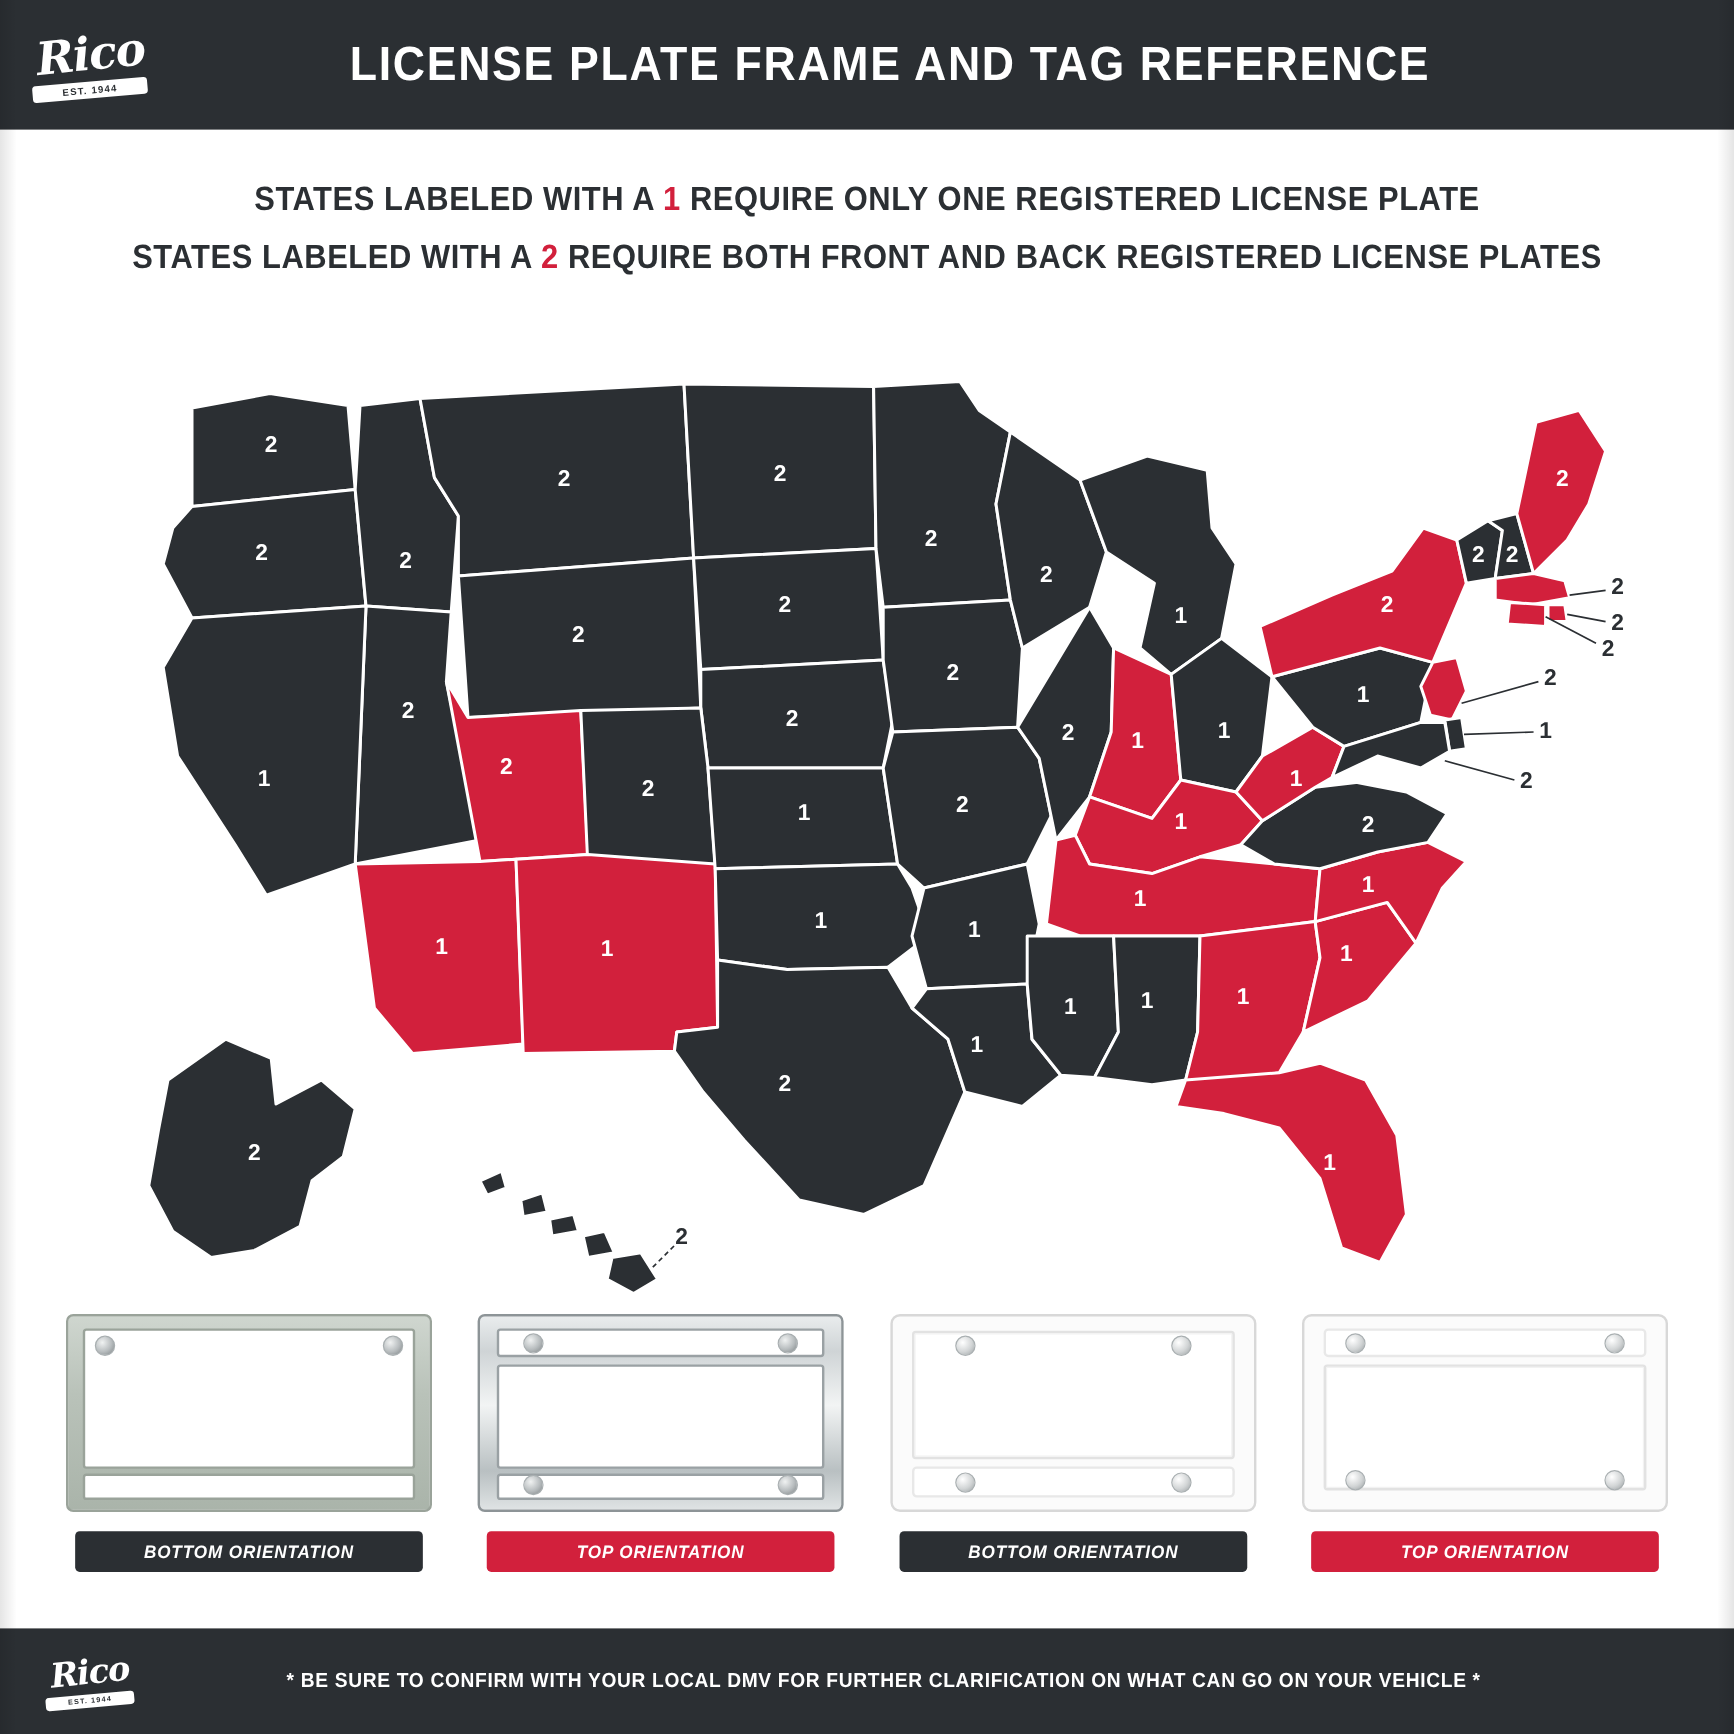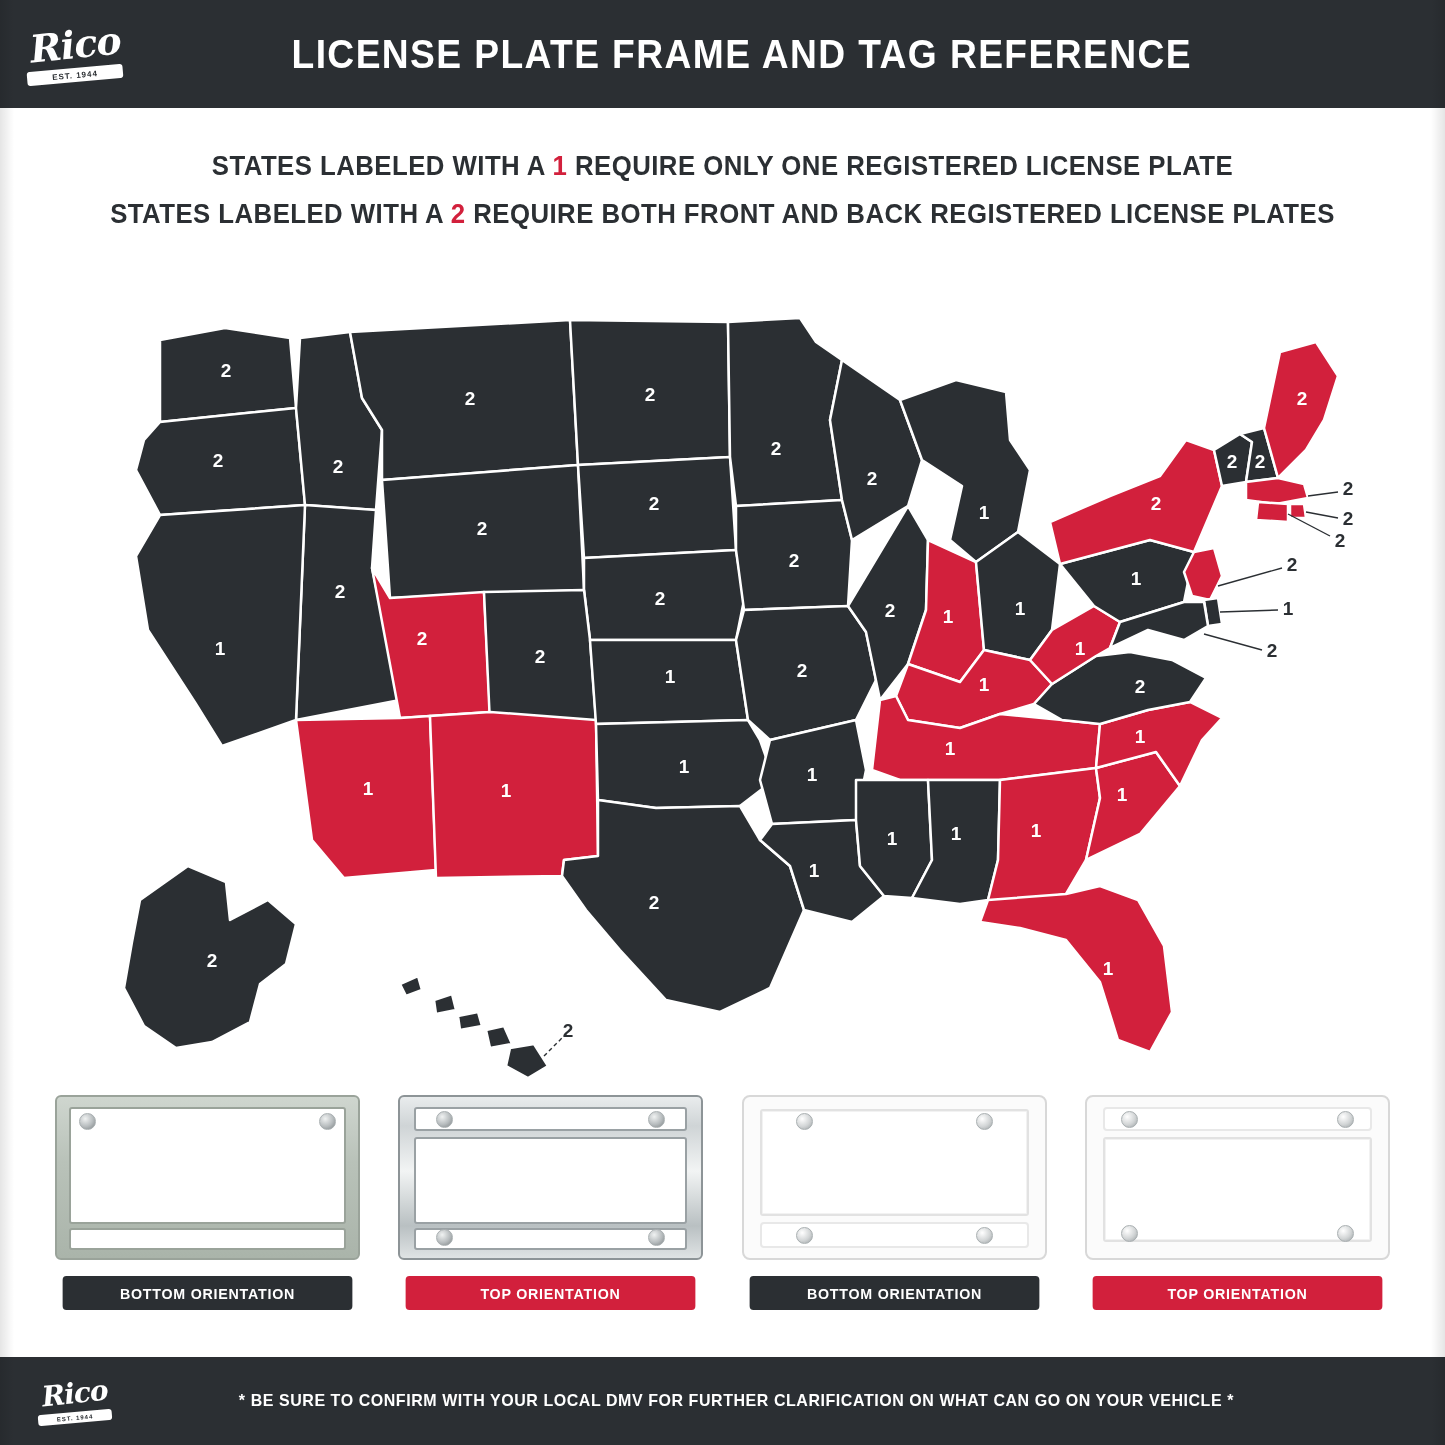--- a/index.html
+++ b/index.html
@@ -63,21 +63,21 @@
     font-size:19px;font-weight:bold;fill:#ffffff;
     text-anchor:middle;dominant-baseline:middle;
   }
   .state-lbl.dark{fill:#2b2f33;}
   .leader{stroke:#2b2f33;stroke-width:1.4;fill:none;}
   
   .frames{
     position:absolute;left:0;top:1095px;width:1445px;height:235px;
     display:flex;justify-content:space-between;padding:0 55px;box-sizing:border-box;
   }
-  .frame-cell{width:305px;}
+  .frame-cell{width:305px;font-style:italic;}
   .frame-box{
     width:305px;height:165px;box-sizing:border-box;position:relative;
   }
   
   .fa{
     background:linear-gradient(180deg,#cfd6cf 0%,#b9c2b9 40%,#aab4aa 100%);
     border:2px solid #9aa39a;border-radius:6px;
     padding:10px 12px 34px 12px;
   }
   .fa .inner{

